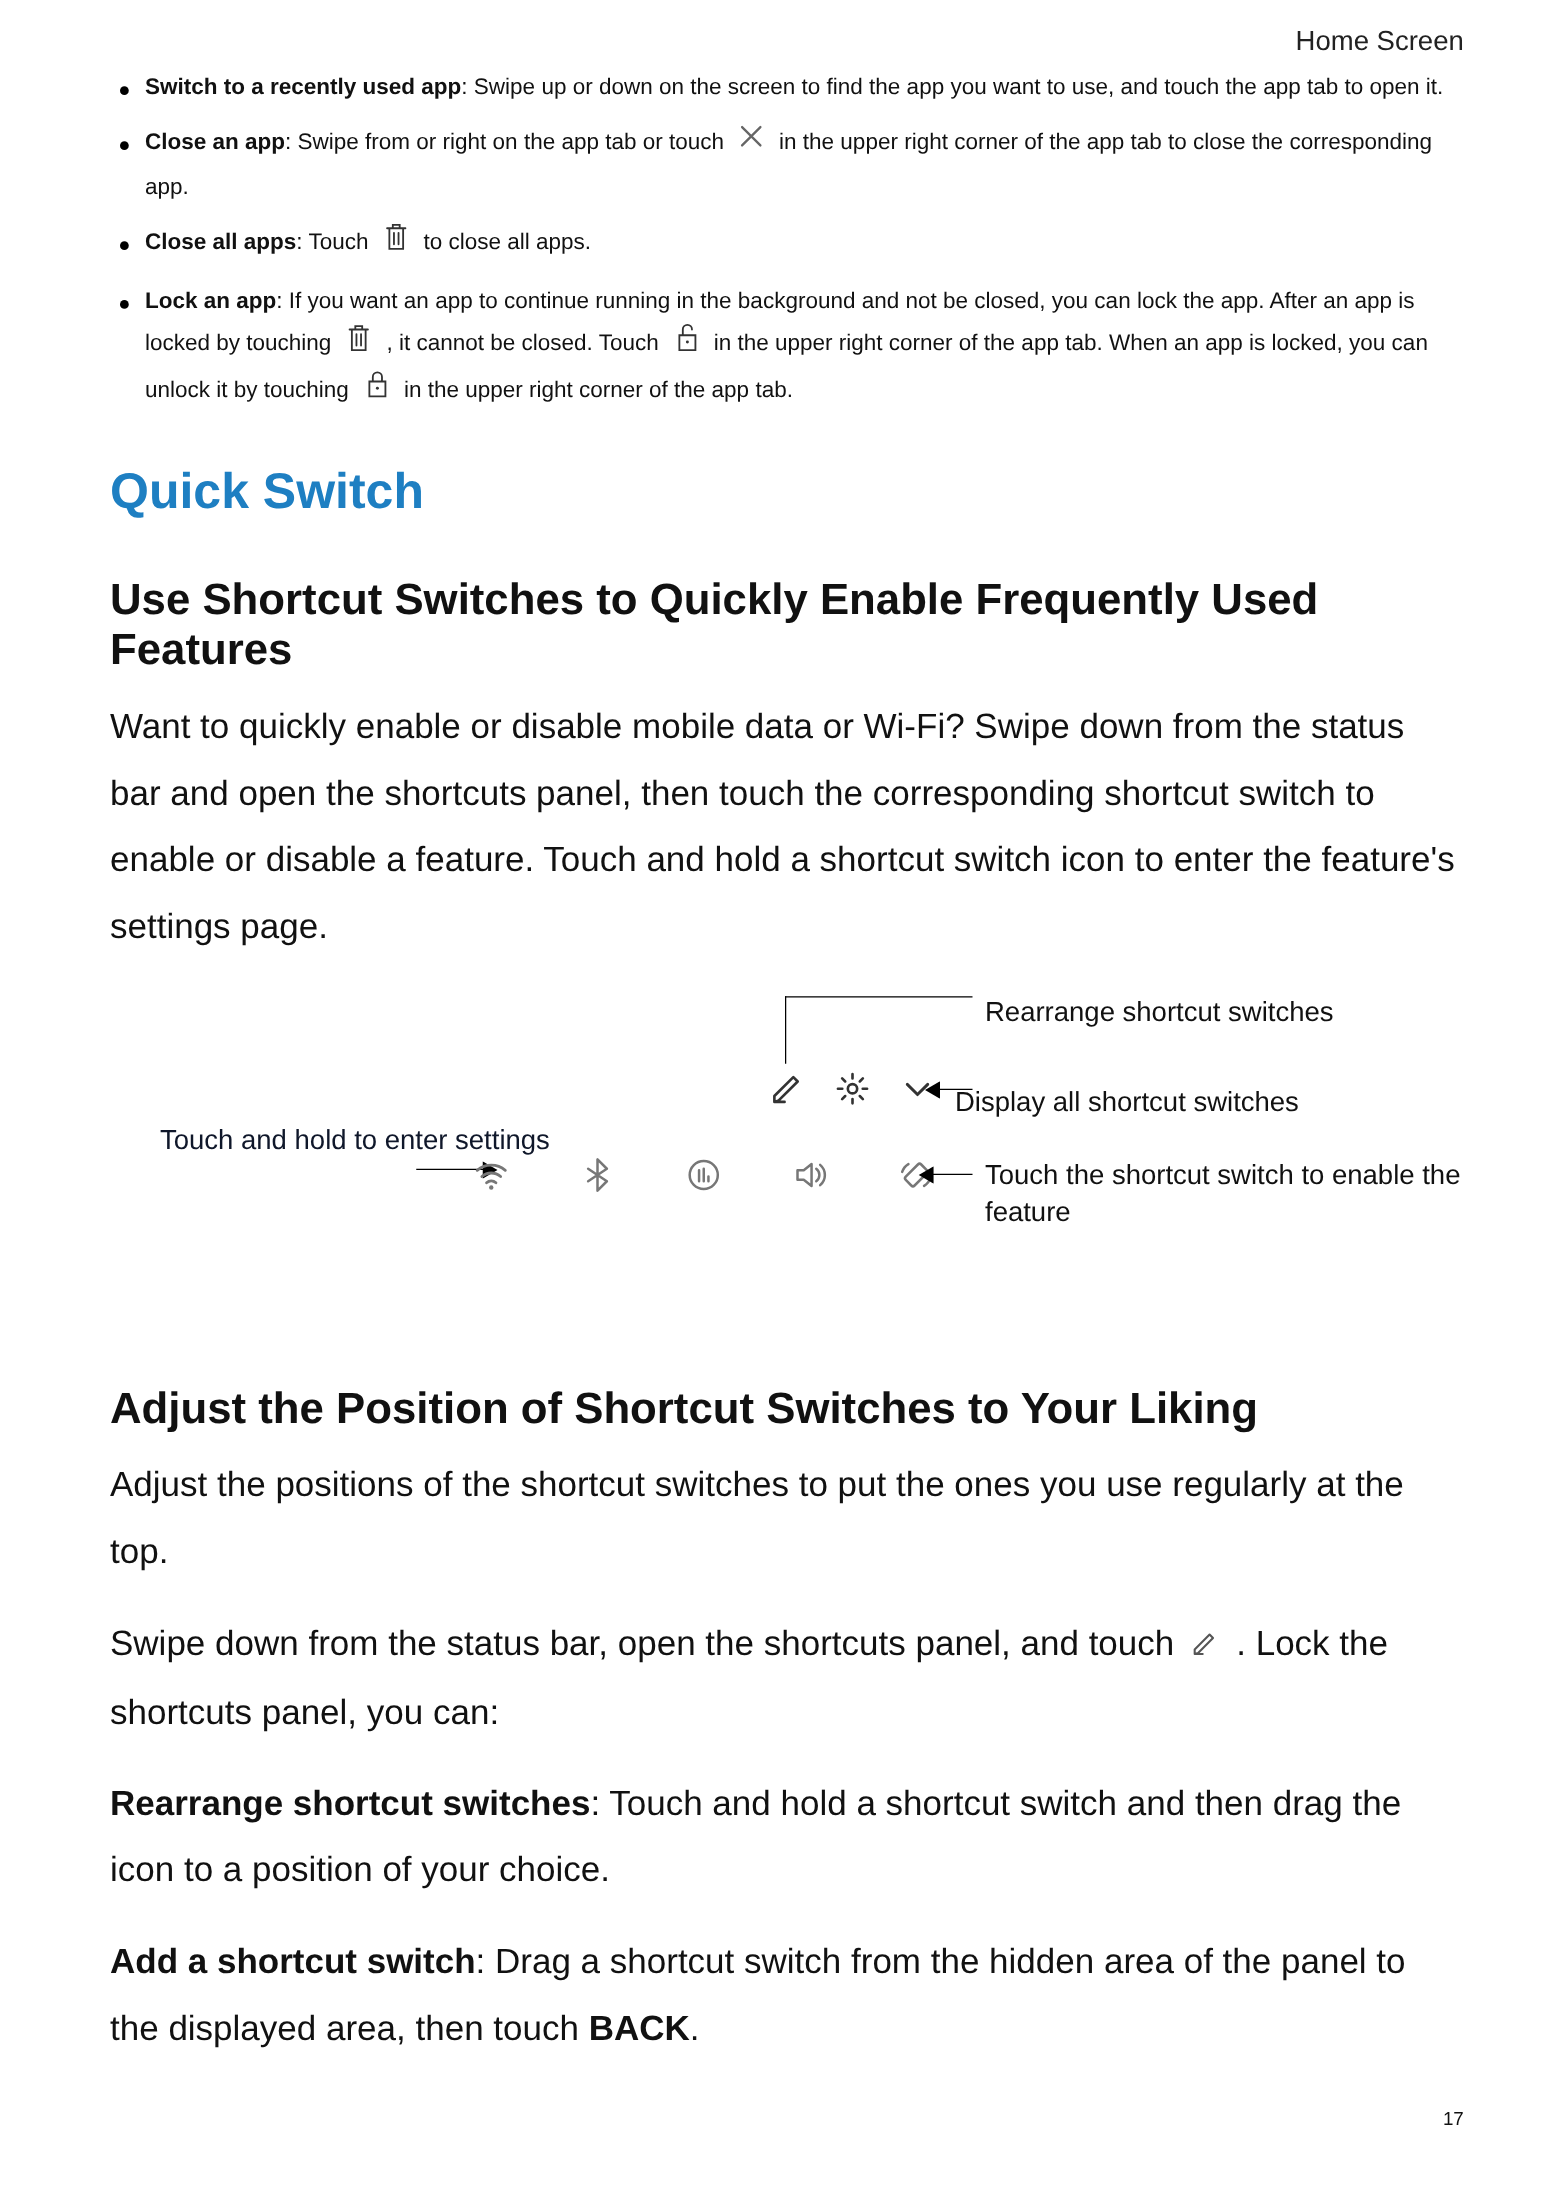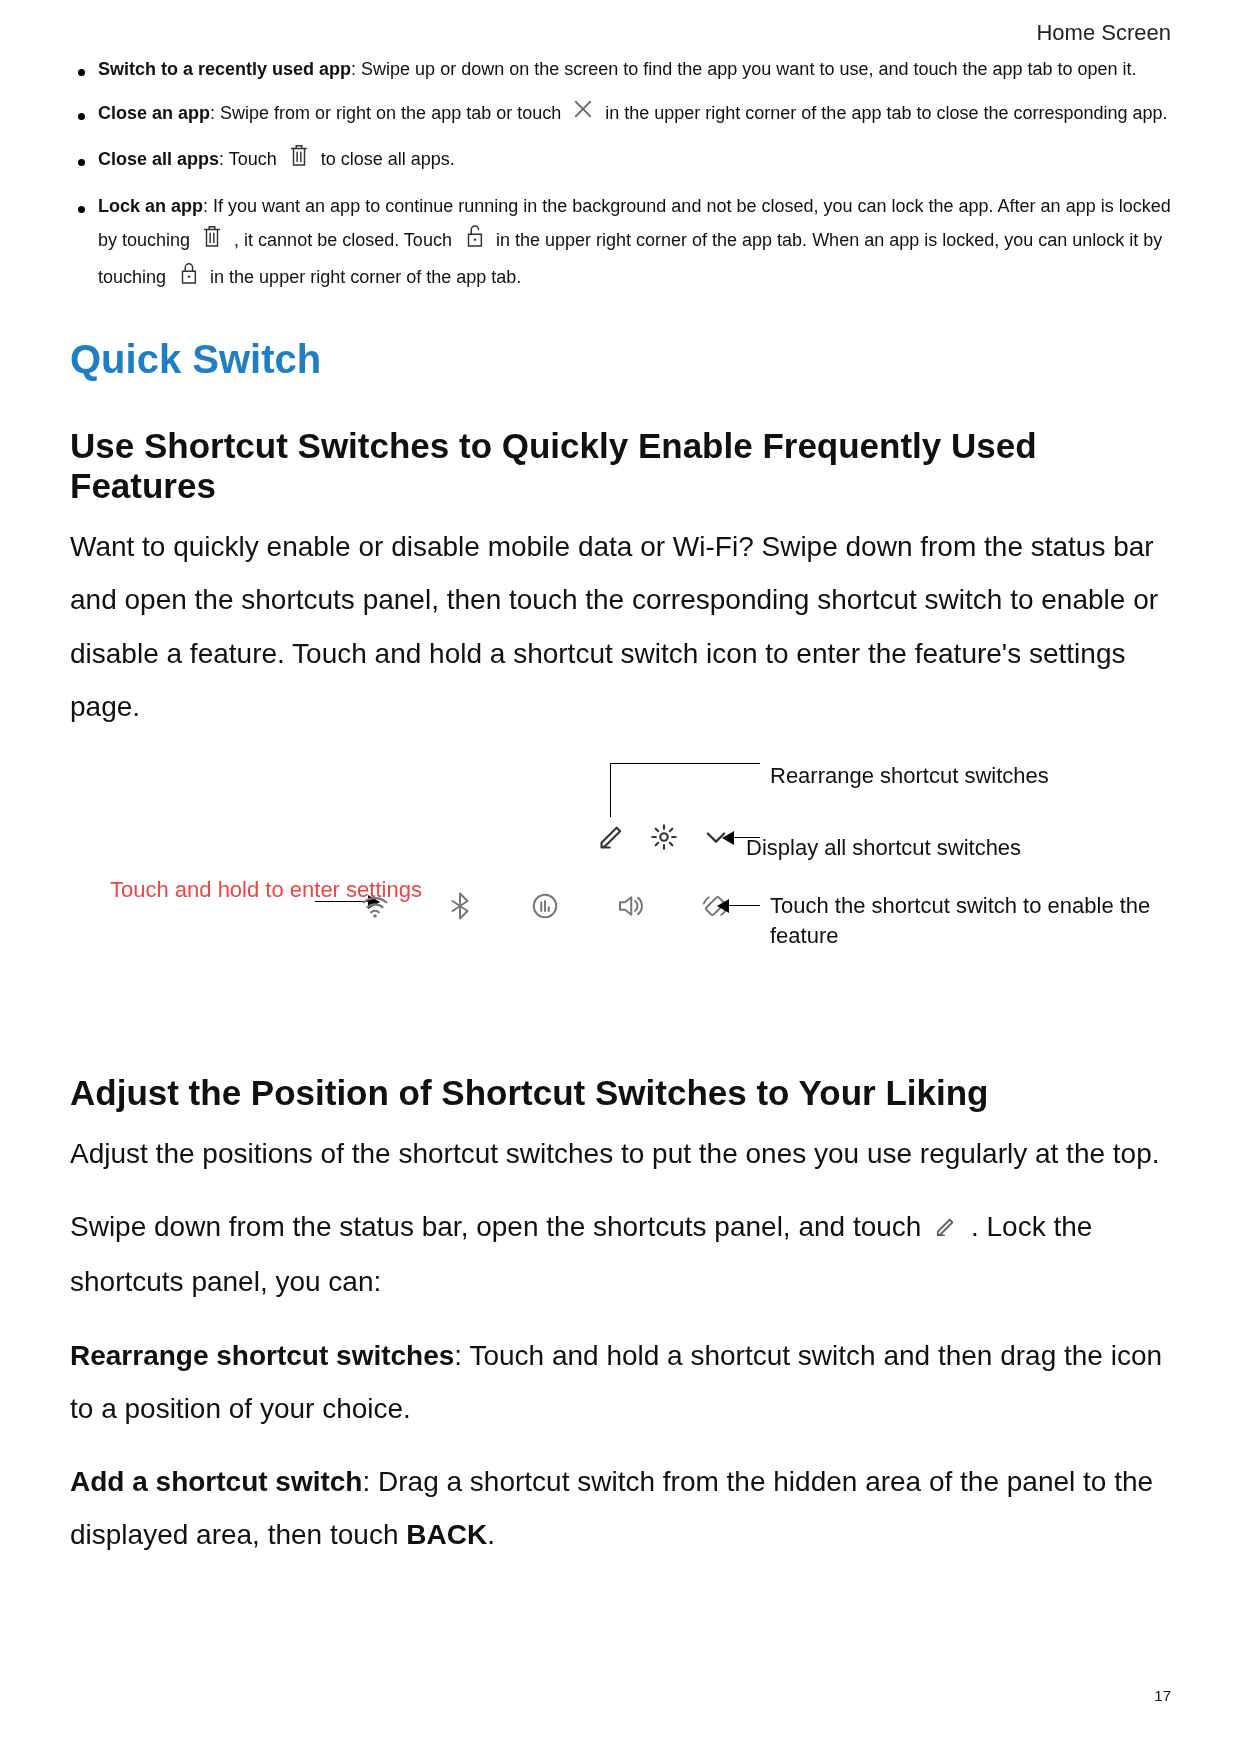--- a/index.html
+++ b/index.html
@@ -7,21 +7,21 @@
     padding: 0;
     background: #fff;
     font-family: -apple-system, "Segoe UI", Arial, sans-serif;
     color: #111;
   }
   .page {
     width: 1241px;
     height: 1754px;
     position: relative;
     box-sizing: border-box;
-    padding: 20px 70px 30px 70px;
+    padding: 20px 70px 30px 88px;
   }
   .header-crumb {
     text-align: right;
     font-size: 22px;
     color: #222;
     margin-bottom: 6px;
   }
   ul.bullets {
     list-style: none;
     padding: 0;
@@ -70,25 +70,25 @@
   }
   .figure {
     position: relative;
     width: 100%;
     height: 270px;
     margin: 30px 0 40px 0;
   }
   .label-left {
     position: absolute;
     left: 40px;
-    top: 112px;
+    top: 100px;
     font-size: 22px;
     line-height: 1.35;
     text-align: center;
-    color: #ef4444;
+    color: #0f172a;
   }
   .label-right {
     position: absolute;
     font-size: 22px;
     line-height: 1.35;
     color: #111;
   }
   .label-r1 { left: 700px; top: -2px; }
   .label-r2 { left: 676px; top: 70px; }
   .label-r3 { left: 700px; top: 128px; }

